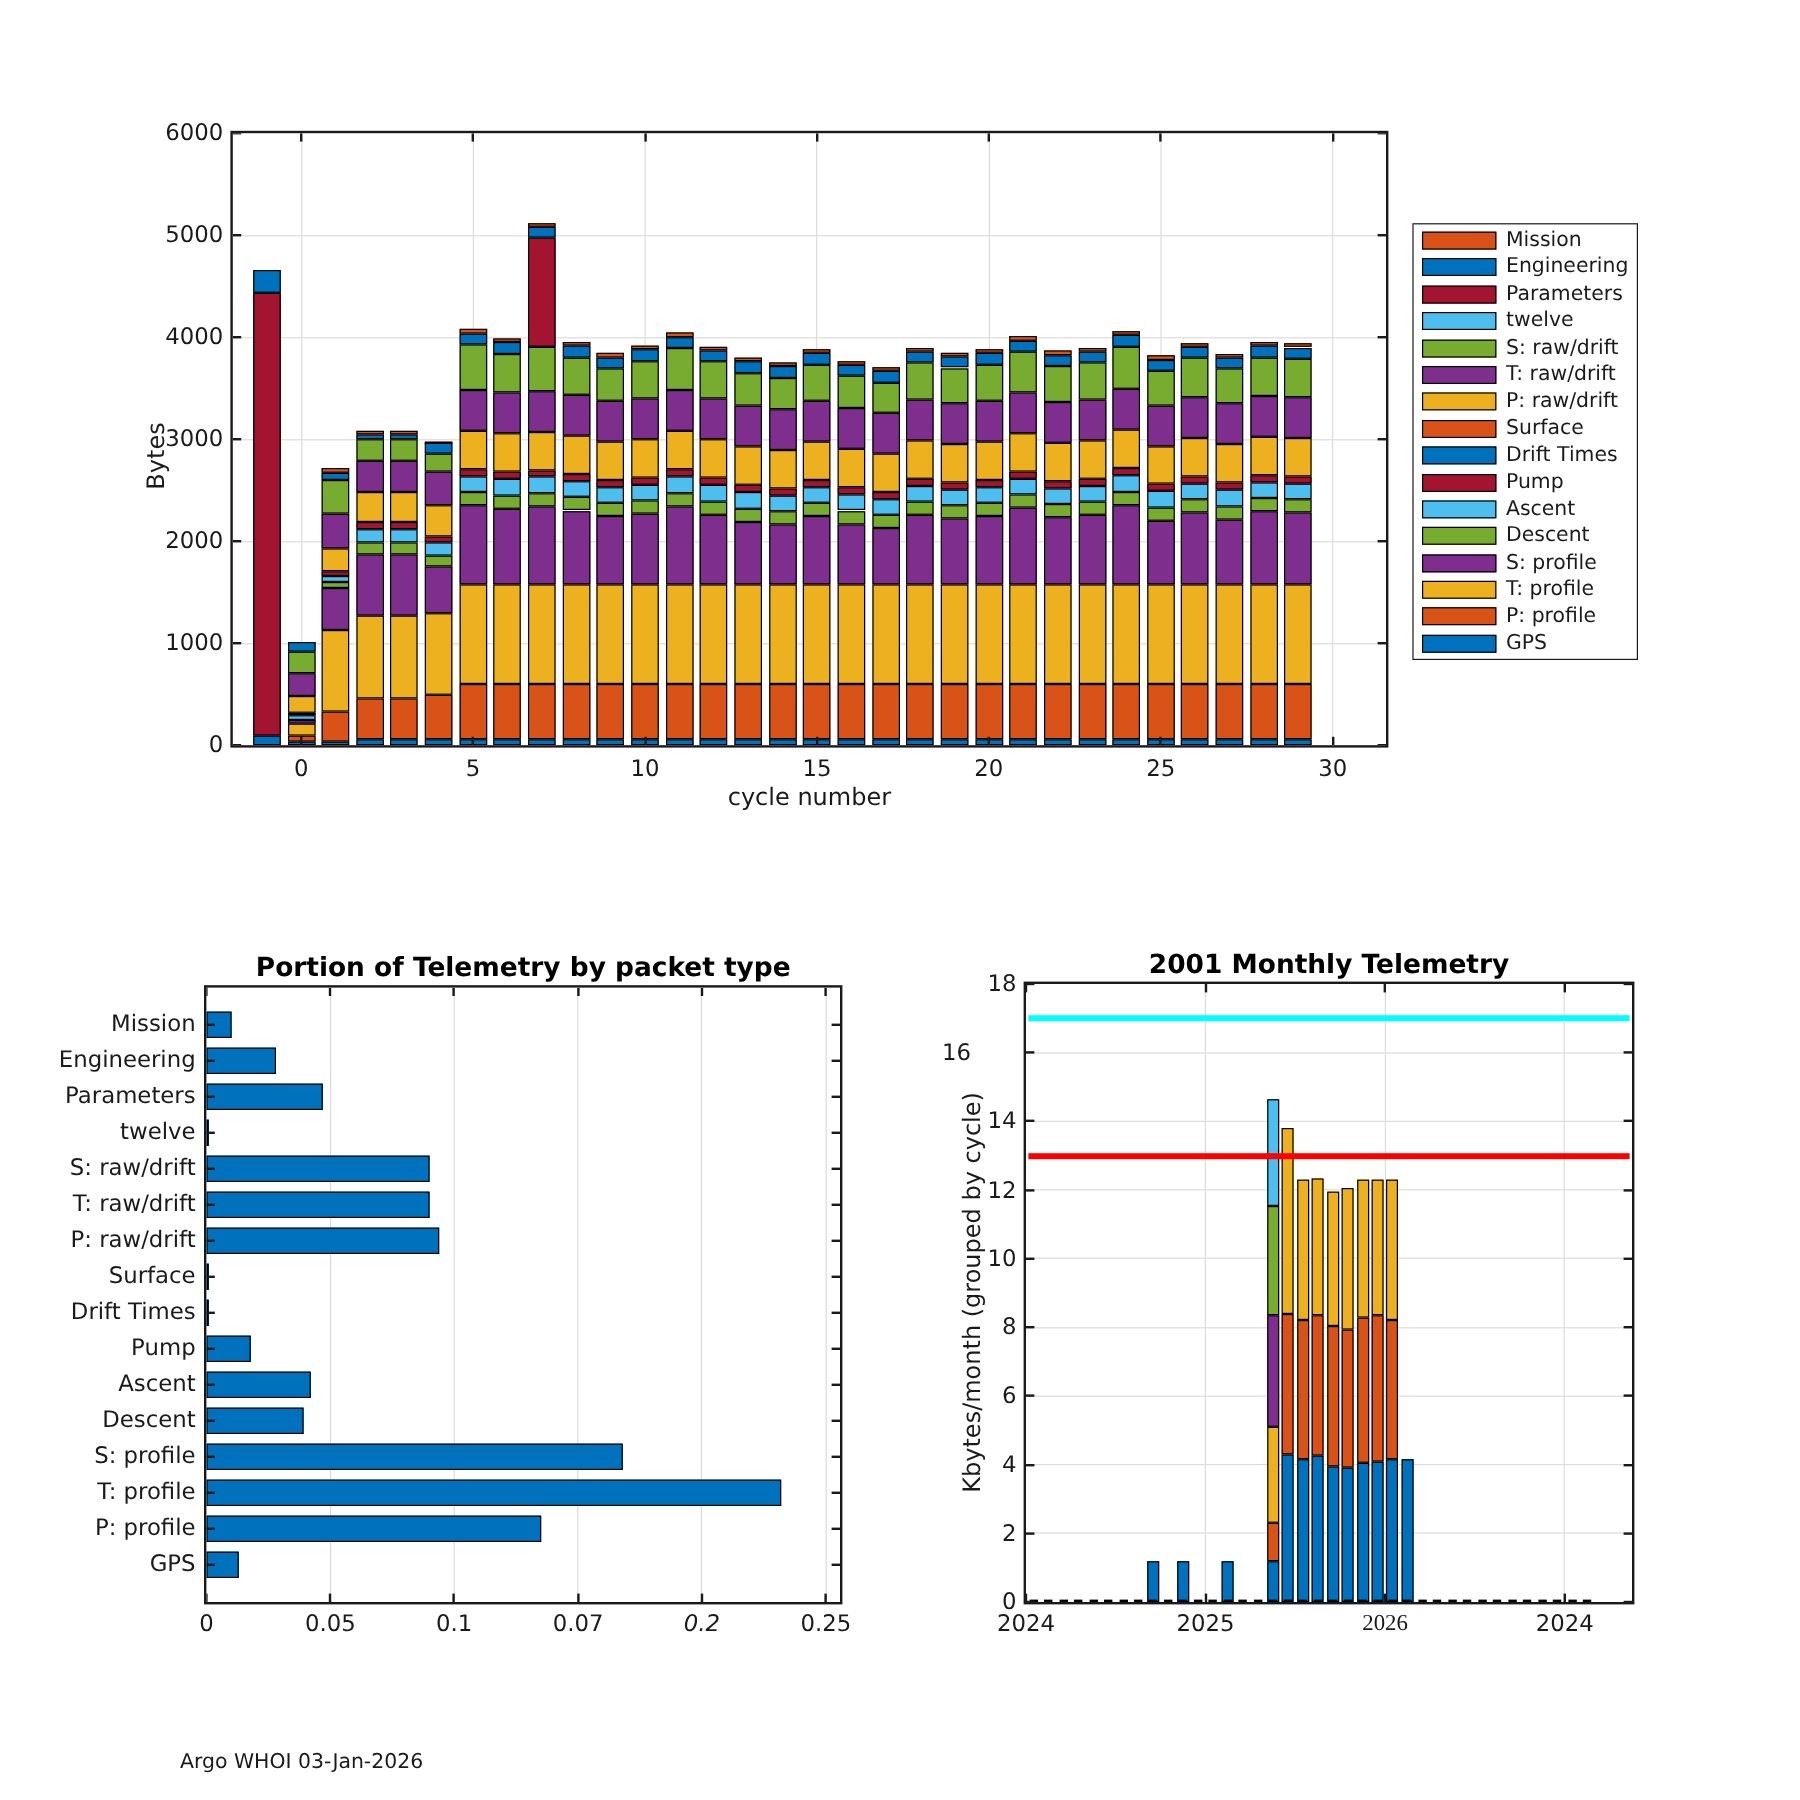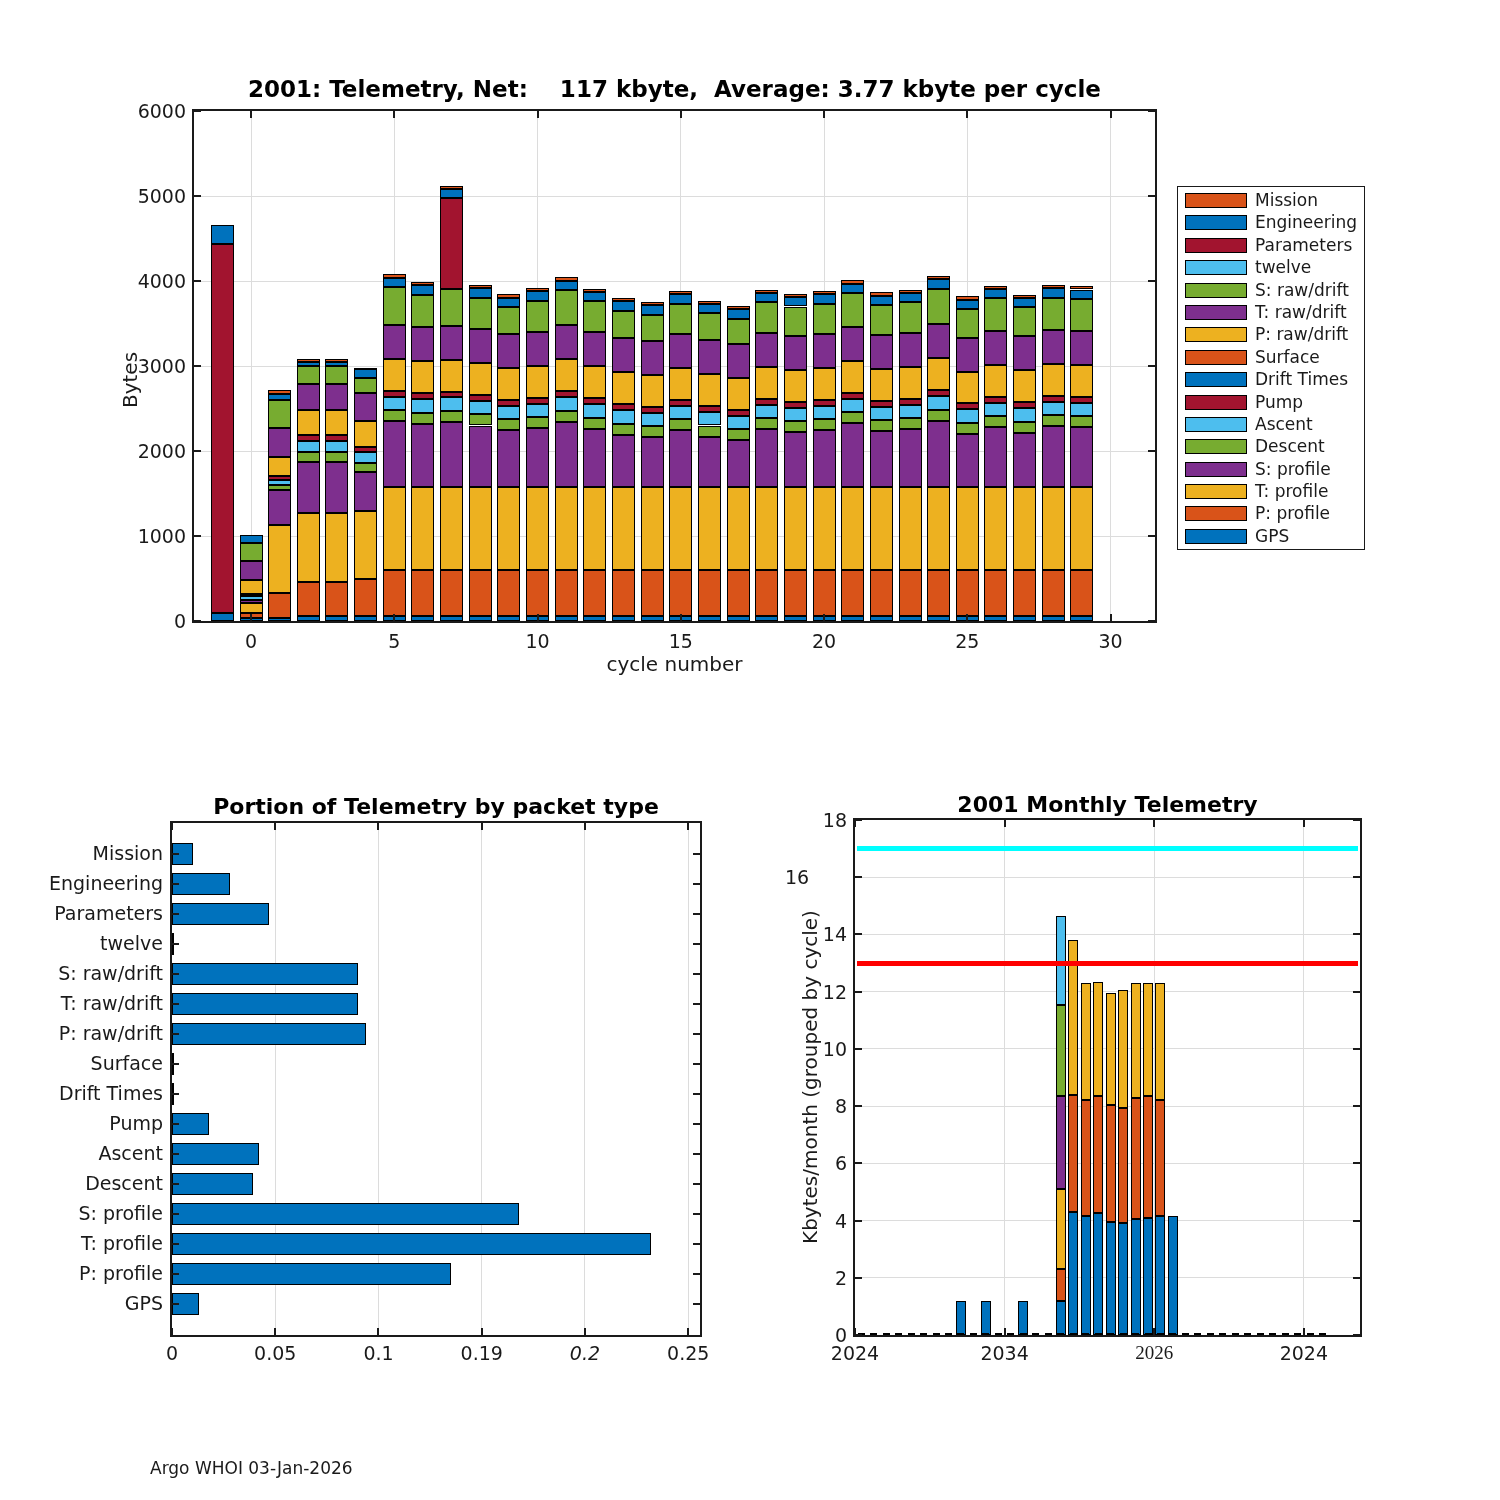--- a/index.html
+++ b/index.html
@@ -27,21 +27,20 @@
           border:1px solid #1a1a1a;box-sizing:border-box;background:#fff;padding-top:3px;}
   .lrow{position:relative;height:22.4px;}
   .sw{position:absolute;left:7px;top:3px;width:62px;height:15px;border:1px solid #000;box-sizing:border-box;}
   .llab{position:absolute;left:77px;top:0;font-size:17px;line-height:21px;white-space:nowrap;}
   #footer{position:absolute;left:150px;top:1458px;font-size:17px;color:#1a1a1a;}
 </style>
 </head>
 <body>
 
 <div id="fig">
-  <div class="title" id="tel-title">2001: Telemetry, Net:    117 kbyte,  Average: 3.77 kbyte per cycle</div>
   <div class="alab" id="tel-xlabel">cycle number</div>
   <div class="alab rot" id="tel-ylabel">Bytes</div>
   <div id="legend">
       <div class="lrow">
         <div class="sw" style="background: rgb(217, 83, 25);"></div>
         <div class="llab">Mission</div>
       </div>
       <div class="lrow">
         <div class="sw" style="background: rgb(0, 114, 189);"></div>
         <div class="llab">Engineering</div>
@@ -607,21 +606,21 @@
     <div class="tlab" style="left: 0px; top: 1110.77px; width: 163px; text-align: right;">Pump</div>
     <div class="tlab" style="left: 0px; top: 1140.8px; width: 163px; text-align: right;">Ascent</div>
     <div class="tlab" style="left: 0px; top: 1170.83px; width: 163px; text-align: right;">Descent</div>
     <div class="tlab" style="left: 0px; top: 1200.86px; width: 163px; text-align: right;">S: profile</div>
     <div class="tlab" style="left: 0px; top: 1230.89px; width: 163px; text-align: right;">T: profile</div>
     <div class="tlab" style="left: 0px; top: 1260.92px; width: 163px; text-align: right;">P: profile</div>
     <div class="tlab" style="left: 0px; top: 1290.95px; width: 163px; text-align: right;">GPS</div>
     <div class="tlab" style="left: 132px; top: 1341px; width: 80px; text-align: center;">0</div>
     <div class="tlab" style="left: 235.246px; top: 1341px; width: 80px; text-align: center;">0.05</div>
     <div class="tlab" style="left: 338.492px; top: 1341px; width: 80px; text-align: center;">0.1</div>
-    <div class="tlab" style="left: 441.738px; top: 1341px; width: 80px; text-align: center;">0.19</div>
+    <div class="tlab" style="left: 441.738px; top: 1341px; width: 80px; text-align: center;">0.07</div>
     <div class="tlab" style="left: 544.984px; top: 1341px; width: 80px; text-align: center; font-style: italic;">0.2</div>
     <div class="tlab" style="left: 648.23px; top: 1341px; width: 80px; text-align: center;">0.25</div>
     <div class="plot" style="left: 853px; top: 818px; width: 505px; height: 515px;">
       <div class="grid" style="left: 0px; top: 457.278px; width: 505px; height: 1px;"></div>
       <div class="grid" style="left: 0px; top: 400.056px; width: 505px; height: 1px;"></div>
       <div class="grid" style="left: 0px; top: 342.833px; width: 505px; height: 1px;"></div>
       <div class="grid" style="left: 0px; top: 285.611px; width: 505px; height: 1px;"></div>
       <div class="grid" style="left: 0px; top: 228.389px; width: 505px; height: 1px;"></div>
       <div class="grid" style="left: 0px; top: 171.167px; width: 505px; height: 1px;"></div>
       <div class="grid" style="left: 0px; top: 113.944px; width: 505px; height: 1px;"></div>
@@ -736,16 +735,16 @@
     <div class="tlab" style="left: 785px; top: 1265.78px; width: 62px; text-align: right;">2</div>
     <div class="tlab" style="left: 785px; top: 1208.56px; width: 62px; text-align: right;">4</div>
     <div class="tlab" style="left: 785px; top: 1151.33px; width: 62px; text-align: right;">6</div>
     <div class="tlab" style="left: 785px; top: 1094.11px; width: 62px; text-align: right;">8</div>
     <div class="tlab" style="left: 785px; top: 1036.89px; width: 62px; text-align: right;">10</div>
     <div class="tlab" style="left: 785px; top: 979.667px; width: 62px; text-align: right;">12</div>
     <div class="tlab" style="left: 785px; top: 922.444px; width: 62px; text-align: right;">14</div>
     <div class="tlab" style="left: 785px; top: 865.222px; width: 62px; ">16</div>
     <div class="tlab" style="left: 785px; top: 808px; width: 62px; text-align: right;">18</div>
     <div class="tlab" style="left: 815px; top: 1341px; width: 80px; text-align: center;">2024</div>
-    <div class="tlab" style="left: 964.63px; top: 1341px; width: 80px; text-align: center;">2034</div>
+    <div class="tlab" style="left: 964.63px; top: 1341px; width: 80px; text-align: center;">2025</div>
     <div class="tlab" style="left: 1114.26px; top: 1341px; width: 80px; text-align: center; font-family: Liberation Serif, serif;">2026</div>
     <div class="tlab" style="left: 1263.89px; top: 1341px; width: 80px; text-align: center;">2024</div>
   </div>
 
 </body></html>

